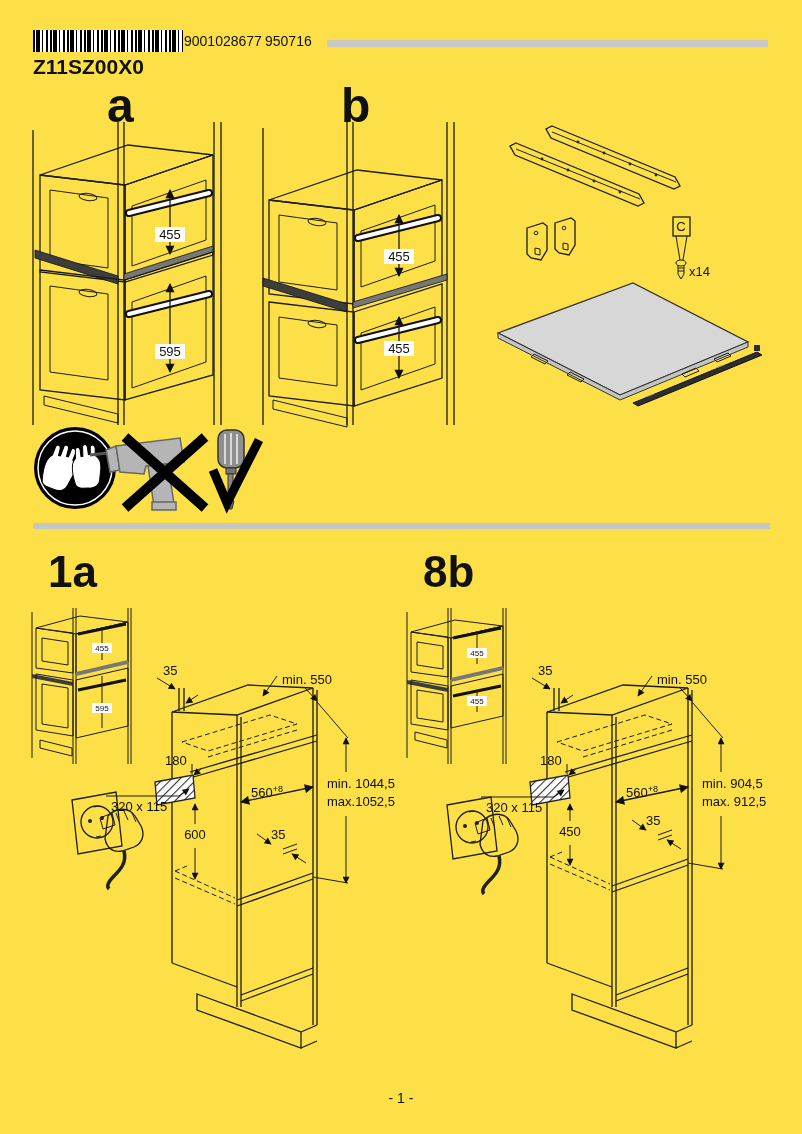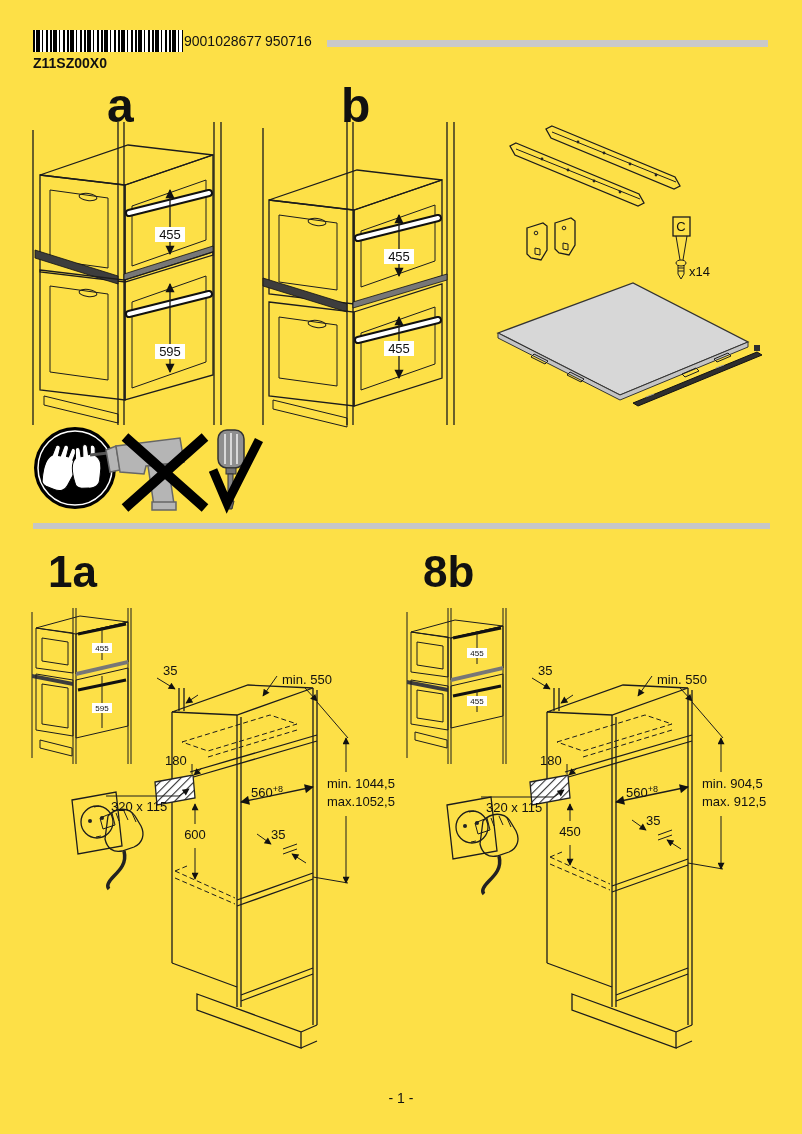--- a/index.html
+++ b/index.html
@@ -19,21 +19,21 @@
 </head>
 <body>
 
 <div id="page">
 
   <div class="abs" style="left:33px;top:30px;width:150px;height:22px;
               background:repeating-linear-gradient(90deg,#000 0 2px,#fff 2px 3px,#000 3px 7px,#fff 7px 9px,#000 9px 10px,#fff 10px 13px,#000 13px 15px,#fff 15px 17px);"></div>
   <span class="abs hdr-num" style="left:184px;top:33px;">9001028677</span>
   <span class="abs hdr-num" style="left:265px;top:33px;">950716</span>
   <div class="abs" style="left:327px;top:40px;width:441px;height:7px;background:#c9c9c9;"></div>
-  <span class="abs" style="left:33px;top:55px;font-size:14px;font-weight:bold;">Z11SZ00X0</span>
+  <span class="abs" style="left:33px;top:55px;font-size:21px;font-weight:bold;">Z11SZ00X0</span>
 
   <span class="abs big-label" style="left:107px;top:82px;">a</span>
   <span class="abs big-label" style="left:341px;top:82px;">b</span>
 
   <svg class="abs" style="left:28px;top:118px;" width="210" height="310" viewBox="0 0 210 310">
     <defs>
       <marker id="arA" viewBox="0 0 10 10" refX="9" refY="5" markerWidth="9" markerHeight="7" orient="auto-start-reverse">
         <path d="M0,0L10,5L0,10z" fill="#111"></path>
       </marker>
     </defs>

